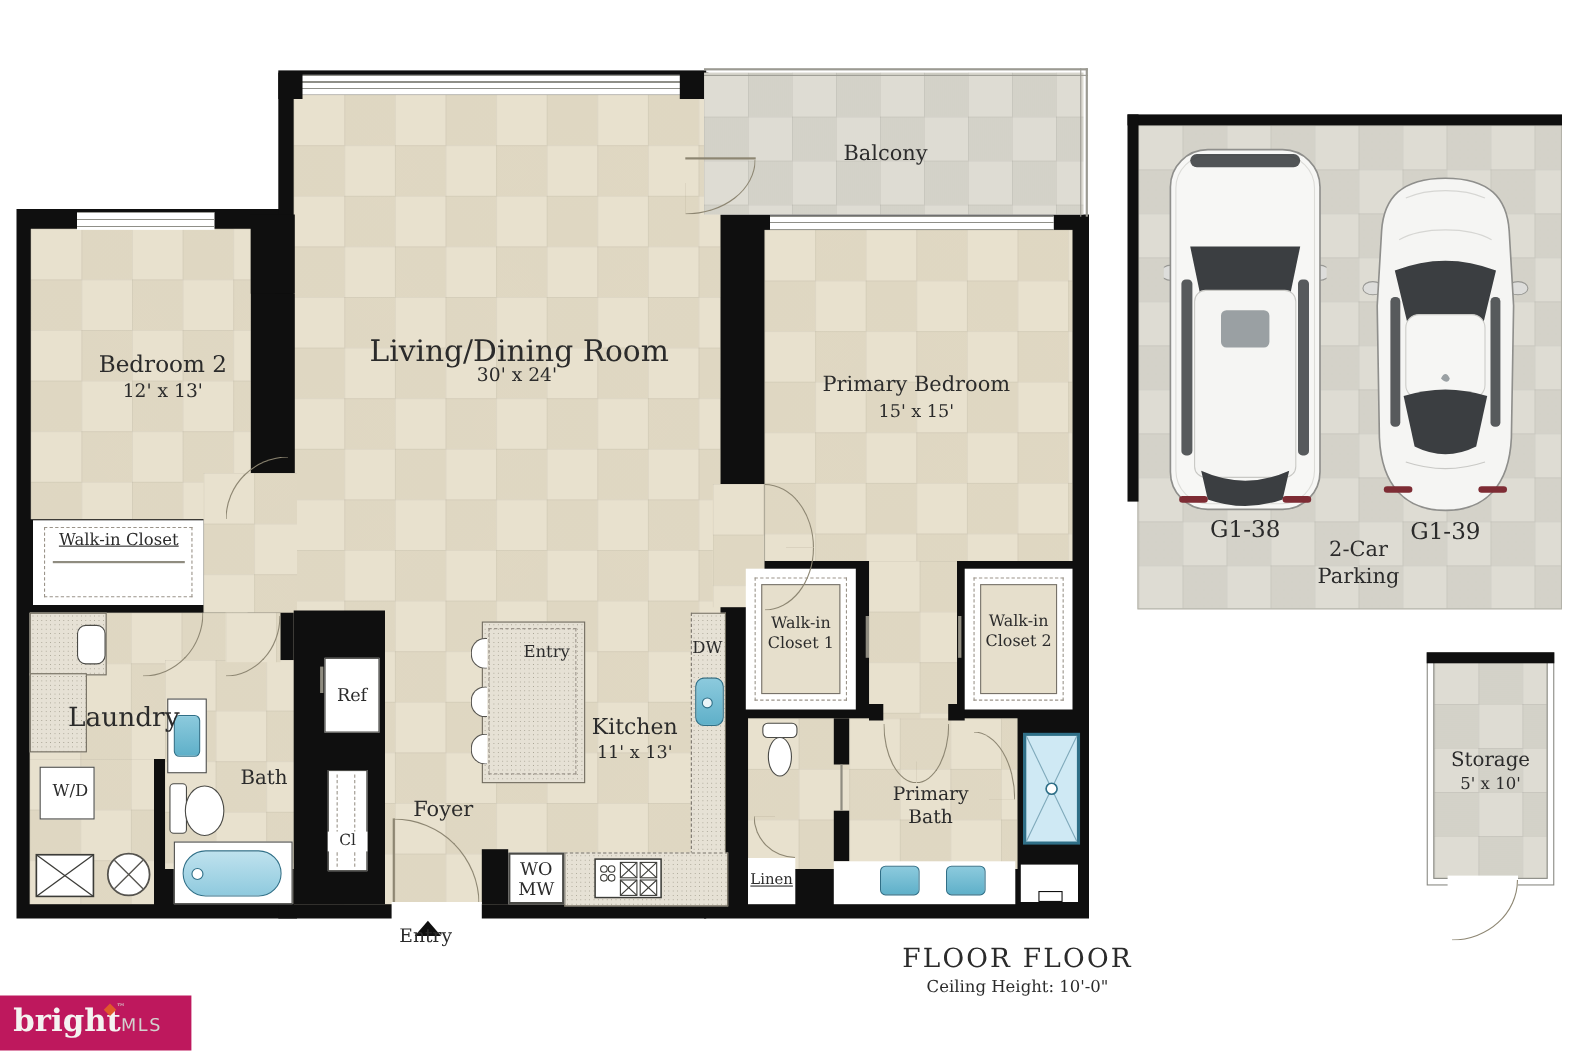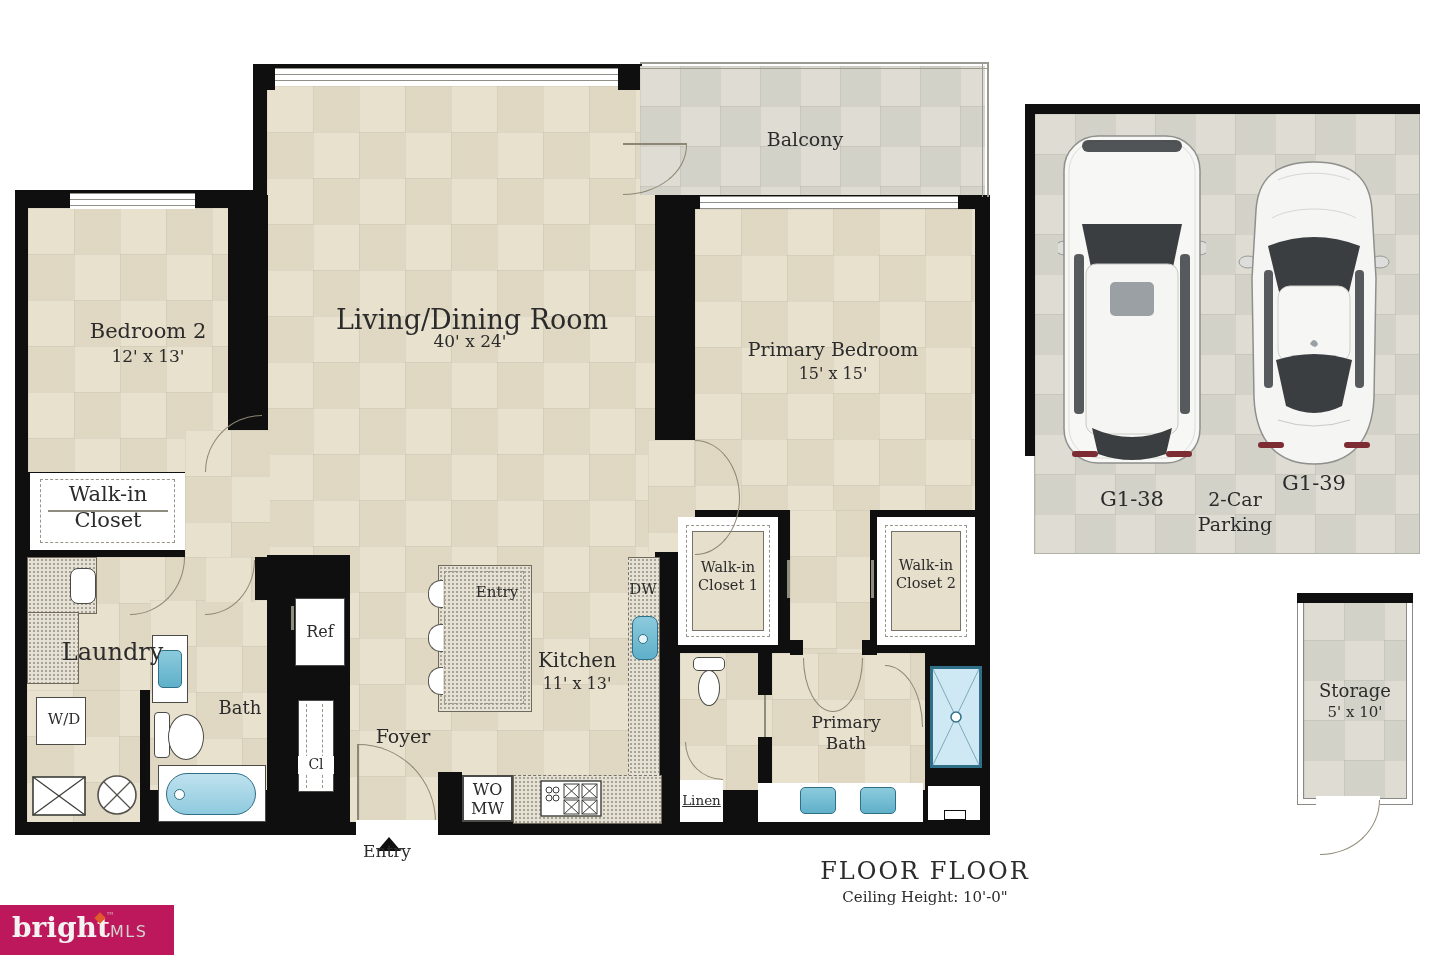--- a/index.html
+++ b/index.html
@@ -229,28 +229,28 @@
   <div class="abs" style="left:1297px;top:593px;width:116px;height:212px;border:1px solid #8a8a84;box-sizing:border-box;"></div>
   <div class="gfloor" style="left:1303px;top:599px;width:104px;height:200px;border:1px solid #8a8a84;box-sizing:border-box;"></div>
   <div class="wall" style="left:1297px;top:593px;width:116px;height:10px;"></div>
   <div class="abs" style="left:1316px;top:796px;width:64px;height:10px;background:#fff;"></div>
   <div class="door" style="left:1320px;top:800px;width:60px;height:55px;border-right:1.5px solid #8d8672;border-bottom:1.5px solid #8d8672;border-bottom-right-radius:100%;"></div>
 
   <div class="lbl" style="left:48px;top:318px;width:200px;font-size:21px;"><span>Bedroom 2</span></div>
   <div class="lbl" style="left:48px;top:346px;width:200px;font-size:17px;"><span>12' x 13'</span></div>
 
   <div class="lbl" style="left:332px;top:303px;width:280px;font-size:27px;"><span>Living/Dining Room</span></div>
-  <div class="lbl" style="left:330px;top:331px;width:280px;font-size:17px;"><span>40' x 24'</span></div>
+  <div class="lbl" style="left:330px;top:331px;width:280px;font-size:17px;"><span>30' x 24'</span></div>
 
   <div class="lbl" style="left:730px;top:128px;width:150px;font-size:19px;"><span>Balcony</span></div>
 
   <div class="lbl" style="left:693px;top:338px;width:280px;font-size:19px;"><span>Primary Bedroom</span></div>
   <div class="lbl" style="left:693px;top:364px;width:280px;font-size:16px;"><span>15' x 15'</span></div>
 
-  <div class="lbl" style="left:52px;top:481px;width:112px;font-size:21px;"><span>Walk-in Closet</span></div>
+  <div class="lbl" style="left:52px;top:481px;width:112px;font-size:15px;text-decoration:underline;"><span>Walk-in Closet</span></div>
   <div class="lbl" style="left:55px;top:637px;width:115px;font-size:24px;"><span>Laundry</span></div>
   <div class="lbl" style="left:36px;top:710px;width:56px;font-size:15px;"><span>W/D</span></div>
   <div class="lbl" style="left:208px;top:697px;width:64px;font-size:18px;"><span>Bath</span></div>
   <div class="lbl" style="left:298px;top:756px;width:36px;font-size:14px;background:#fff;"><span>Cl</span></div>
   <div class="lbl" style="left:295px;top:622px;width:50px;font-size:16px;"><span>Ref</span></div>
   <div class="lbl" style="left:358px;top:725px;width:90px;font-size:19px;"><span>Foyer</span></div>
   <div class="lbl" style="left:342px;top:841px;width:90px;font-size:17px;"><span>Entry</span></div>
 
   <div class="lbl" style="left:517px;top:648px;width:120px;font-size:20px;"><span>Kitchen</span></div>
   <div class="lbl" style="left:517px;top:674px;width:120px;font-size:16px;"><span>11' x 13'</span></div>
@@ -262,21 +262,21 @@
     </div>
   <div class="lbl" style="left:678px;top:792px;width:47px;font-size:13.5px;text-decoration:underline;"><span>Linen</span></div>
 
   <div class="lbl" style="left:683px;top:558px;width:90px;font-size:14.5px;"><span>Walk-in Closet 1</span></div>
   <div class="lbl" style="left:882px;top:556px;width:88px;font-size:14.5px;"><span>Walk-in Closet 2</span></div>
   <div class="lbl" style="left:800px;top:712px;width:92px;font-size:17px;"><span>Primary Bath</span></div>
 
   <div class="lbl" style="left:1303px;top:680px;width:104px;font-size:18px;"><span>Storage</span></div>
   <div class="lbl" style="left:1303px;top:703px;width:104px;font-size:15px;"><span>5' x 10'</span></div>
 
-  <div class="lbl" style="left:1072px;top:468px;width:120px;font-size:21px;margin-top:18px;"><span>G1-38</span></div>
+  <div class="lbl" style="left:1072px;top:468px;width:120px;font-size:21px;"><span>G1-38</span></div>
   <div class="lbl" style="left:1254px;top:470px;width:120px;font-size:21px;"><span>G1-39</span></div>
   <div class="lbl" style="left:1189px;top:487px;width:92px;font-size:19px;line-height:1.3;"><span>2-Car Parking</span></div>
 
   <div class="lbl" style="left:780px;top:856px;width:290px;font-size:24px;letter-spacing:2px;"><span>FLOOR FLOOR</span></div>
   <div class="lbl" style="left:780px;top:888px;width:290px;font-size:15px;"><span>Ceiling Height: 10'-0"</span></div>
 
   <div class="abs" style="left:0;top:905px;width:174px;height:50px;background:#be185d;">
     <span style="position:absolute;left:12px;top:6px;font-size:28px;font-weight:bold;color:#f4f3f1;font-family:'DejaVu Serif','Liberation Serif',serif;">bright</span>
     <span style="position:absolute;left:96px;top:9px;width:8px;height:8px;background:#e05a2b;transform:rotate(45deg);"></span>
     <span style="position:absolute;left:106px;top:6px;font-size:8px;color:#d9d8d5;">™</span>

